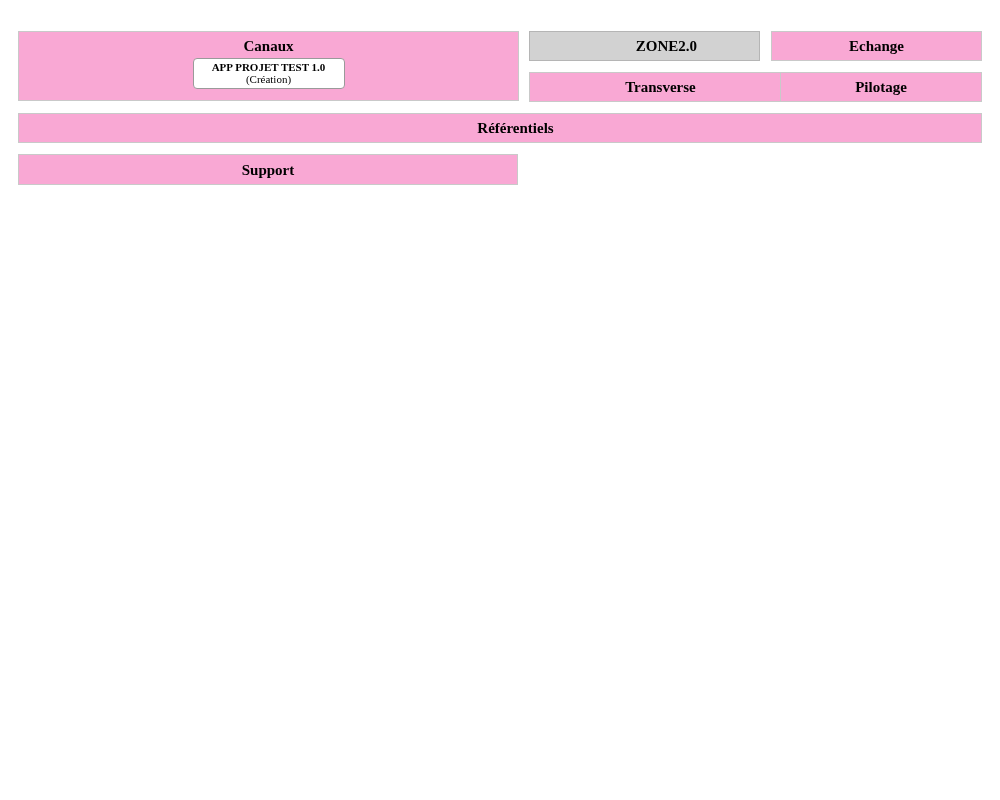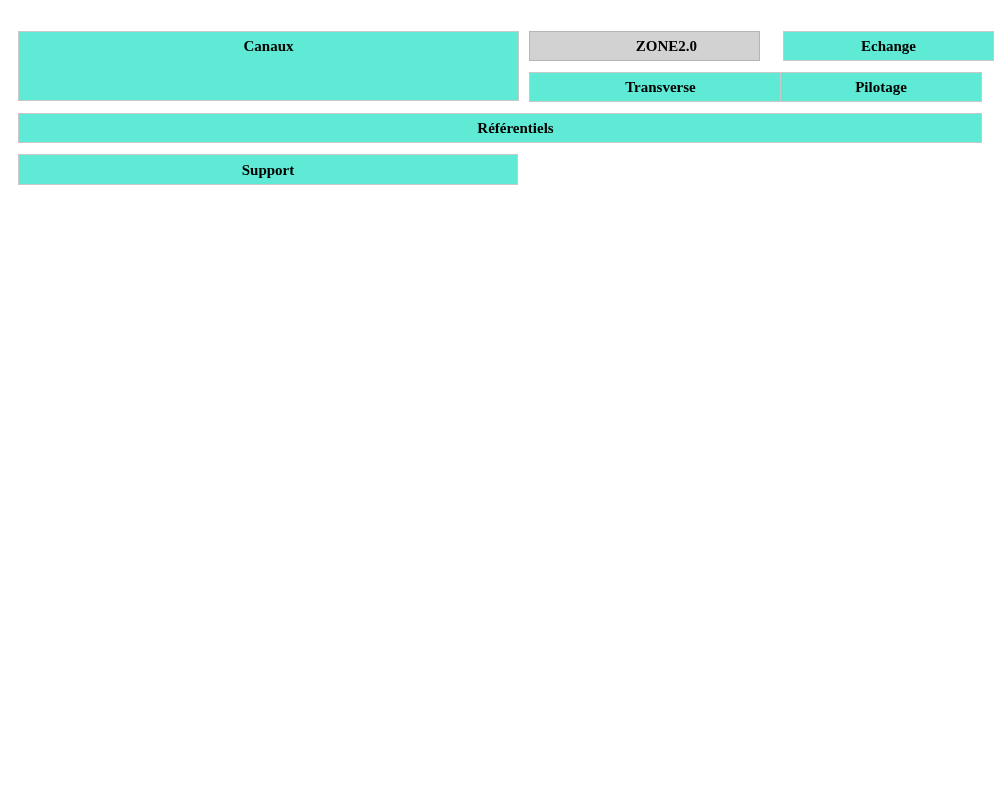--- a/index.html
+++ b/index.html
@@ -12,21 +12,21 @@
     width: 1000px;
     height: 800px;
     background: #ffffff;
     font-family: "Liberation Serif", "DejaVu Serif", serif;
     color: #000000;
     overflow: hidden;
   }
   .zone {
     position: absolute;
     box-sizing: border-box;
-    background: #5eead4;
+    background: #f9a8d4;
     border: 1px solid #c9c9c9;
     text-align: center;
     font-weight: bold;
     font-size: 15px;
   }
   .zone.gray {
     background: #d2d2d2;
     border-color: #b5b5b5;
     padding-left: 44px;
   }
@@ -36,21 +36,21 @@
     justify-content: center;
   }
   .zone-title {
     font-weight: bold;
     font-size: 15px;
     line-height: 16px;
   }
   
   .zone-canaux       { left: 18px;  top: 31px;  width: 501px; height: 70px; padding-top: 6px; }
   .zone-zone2        { left: 529px; top: 31px;  width: 231px; height: 30px; }
-  .zone-echange      { left: 771px; top: 31px;  width: 211px; height: 30px; margin-left: 12px; }
+  .zone-echange      { left: 771px; top: 31px;  width: 211px; height: 30px; }
   .zone-transverse   { left: 529px; top: 72px;  width: 263px; height: 30px; }
   .zone-pilotage     { left: 780px; top: 72px;  width: 202px; height: 30px; }
   .zone-referentiels { left: 18px;  top: 113px; width: 964px; height: 30px; padding-left: 31px; }
   .zone-support      { left: 18px;  top: 154px; width: 500px; height: 31px; }
 
   .app-card {
     box-sizing: border-box;
     width: 152px;
     margin: 4px auto 0;
     background: #ffffff;
@@ -70,20 +70,24 @@
     line-height: 12px;
   }
 </style>
 </head>
 <body>
 
 <div class="stage">
 
   <section class="zone zone-canaux">
     <div class="zone-title">Canaux</div>
+    <div class="app-card">
+      <div class="app-title">APP PROJET TEST 1.0</div>
+      <div class="app-subtitle">(Création)</div>
+    </div>
   </section>
 
   <section class="zone gray row zone-zone2">
     <div class="zone-title">ZONE2.0</div>
   </section>
 
   <section class="zone row zone-echange">
     <div class="zone-title">Echange</div>
   </section>
 

